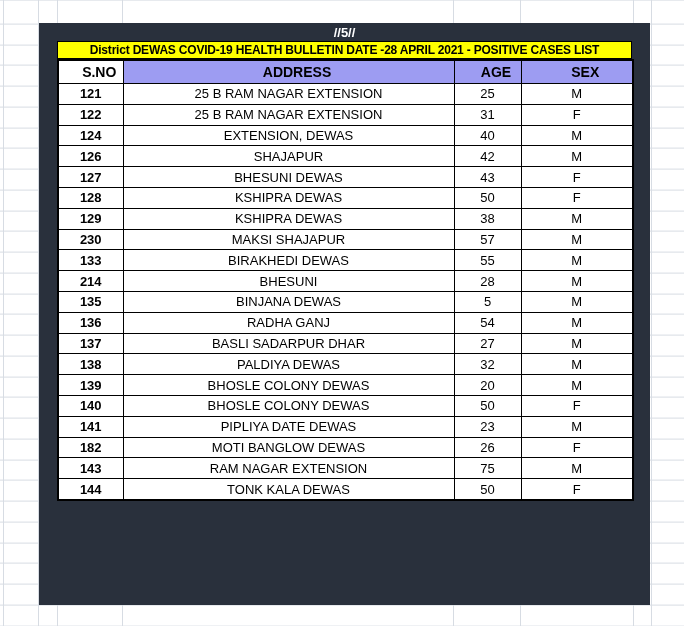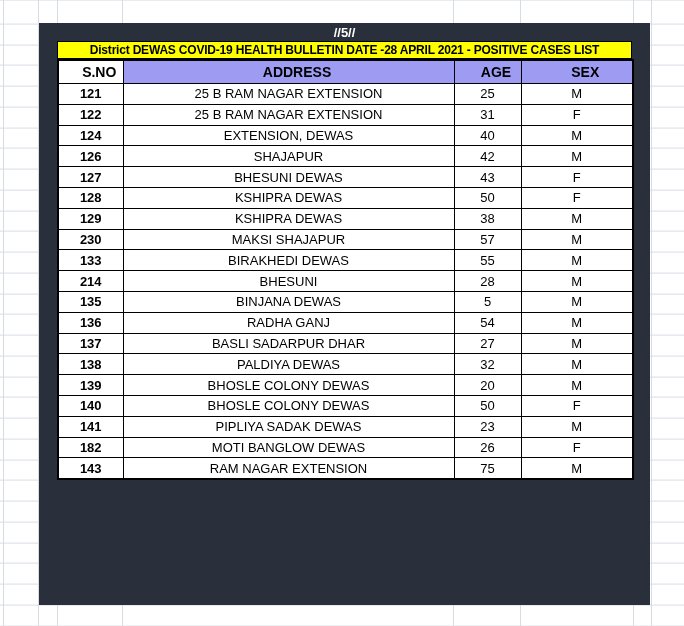--- a/index.html
+++ b/index.html
@@ -246,35 +246,41 @@
 
   <tr>
     <td class="sno">140</td>
     <td class="addr">BHOSLE COLONY DEWAS</td>
     <td class="age">50</td>
     <td class="sex">F</td>
   </tr>
 
   <tr>
     <td class="sno">141</td>
-    <td class="addr">PIPLIYA SADAK DEWAS</td>
+    <td class="addr">PIPLIYA DATE DEWAS</td>
     <td class="age">23</td>
     <td class="sex">M</td>
   </tr>
 
   <tr>
     <td class="sno">182</td>
     <td class="addr">MOTI BANGLOW DEWAS</td>
     <td class="age">26</td>
     <td class="sex">F</td>
   </tr>
 
   <tr>
     <td class="sno">143</td>
     <td class="addr">RAM NAGAR EXTENSION</td>
     <td class="age">75</td>
     <td class="sex">M</td>
   </tr>
 
+  <tr>
+    <td class="sno">144</td>
+    <td class="addr">TONK KALA DEWAS</td>
+    <td class="age">50</td>
+    <td class="sex">F</td>
+  </tr>
 </tbody>
     </table>
   </div>
 </div>
 
 </body></html>

